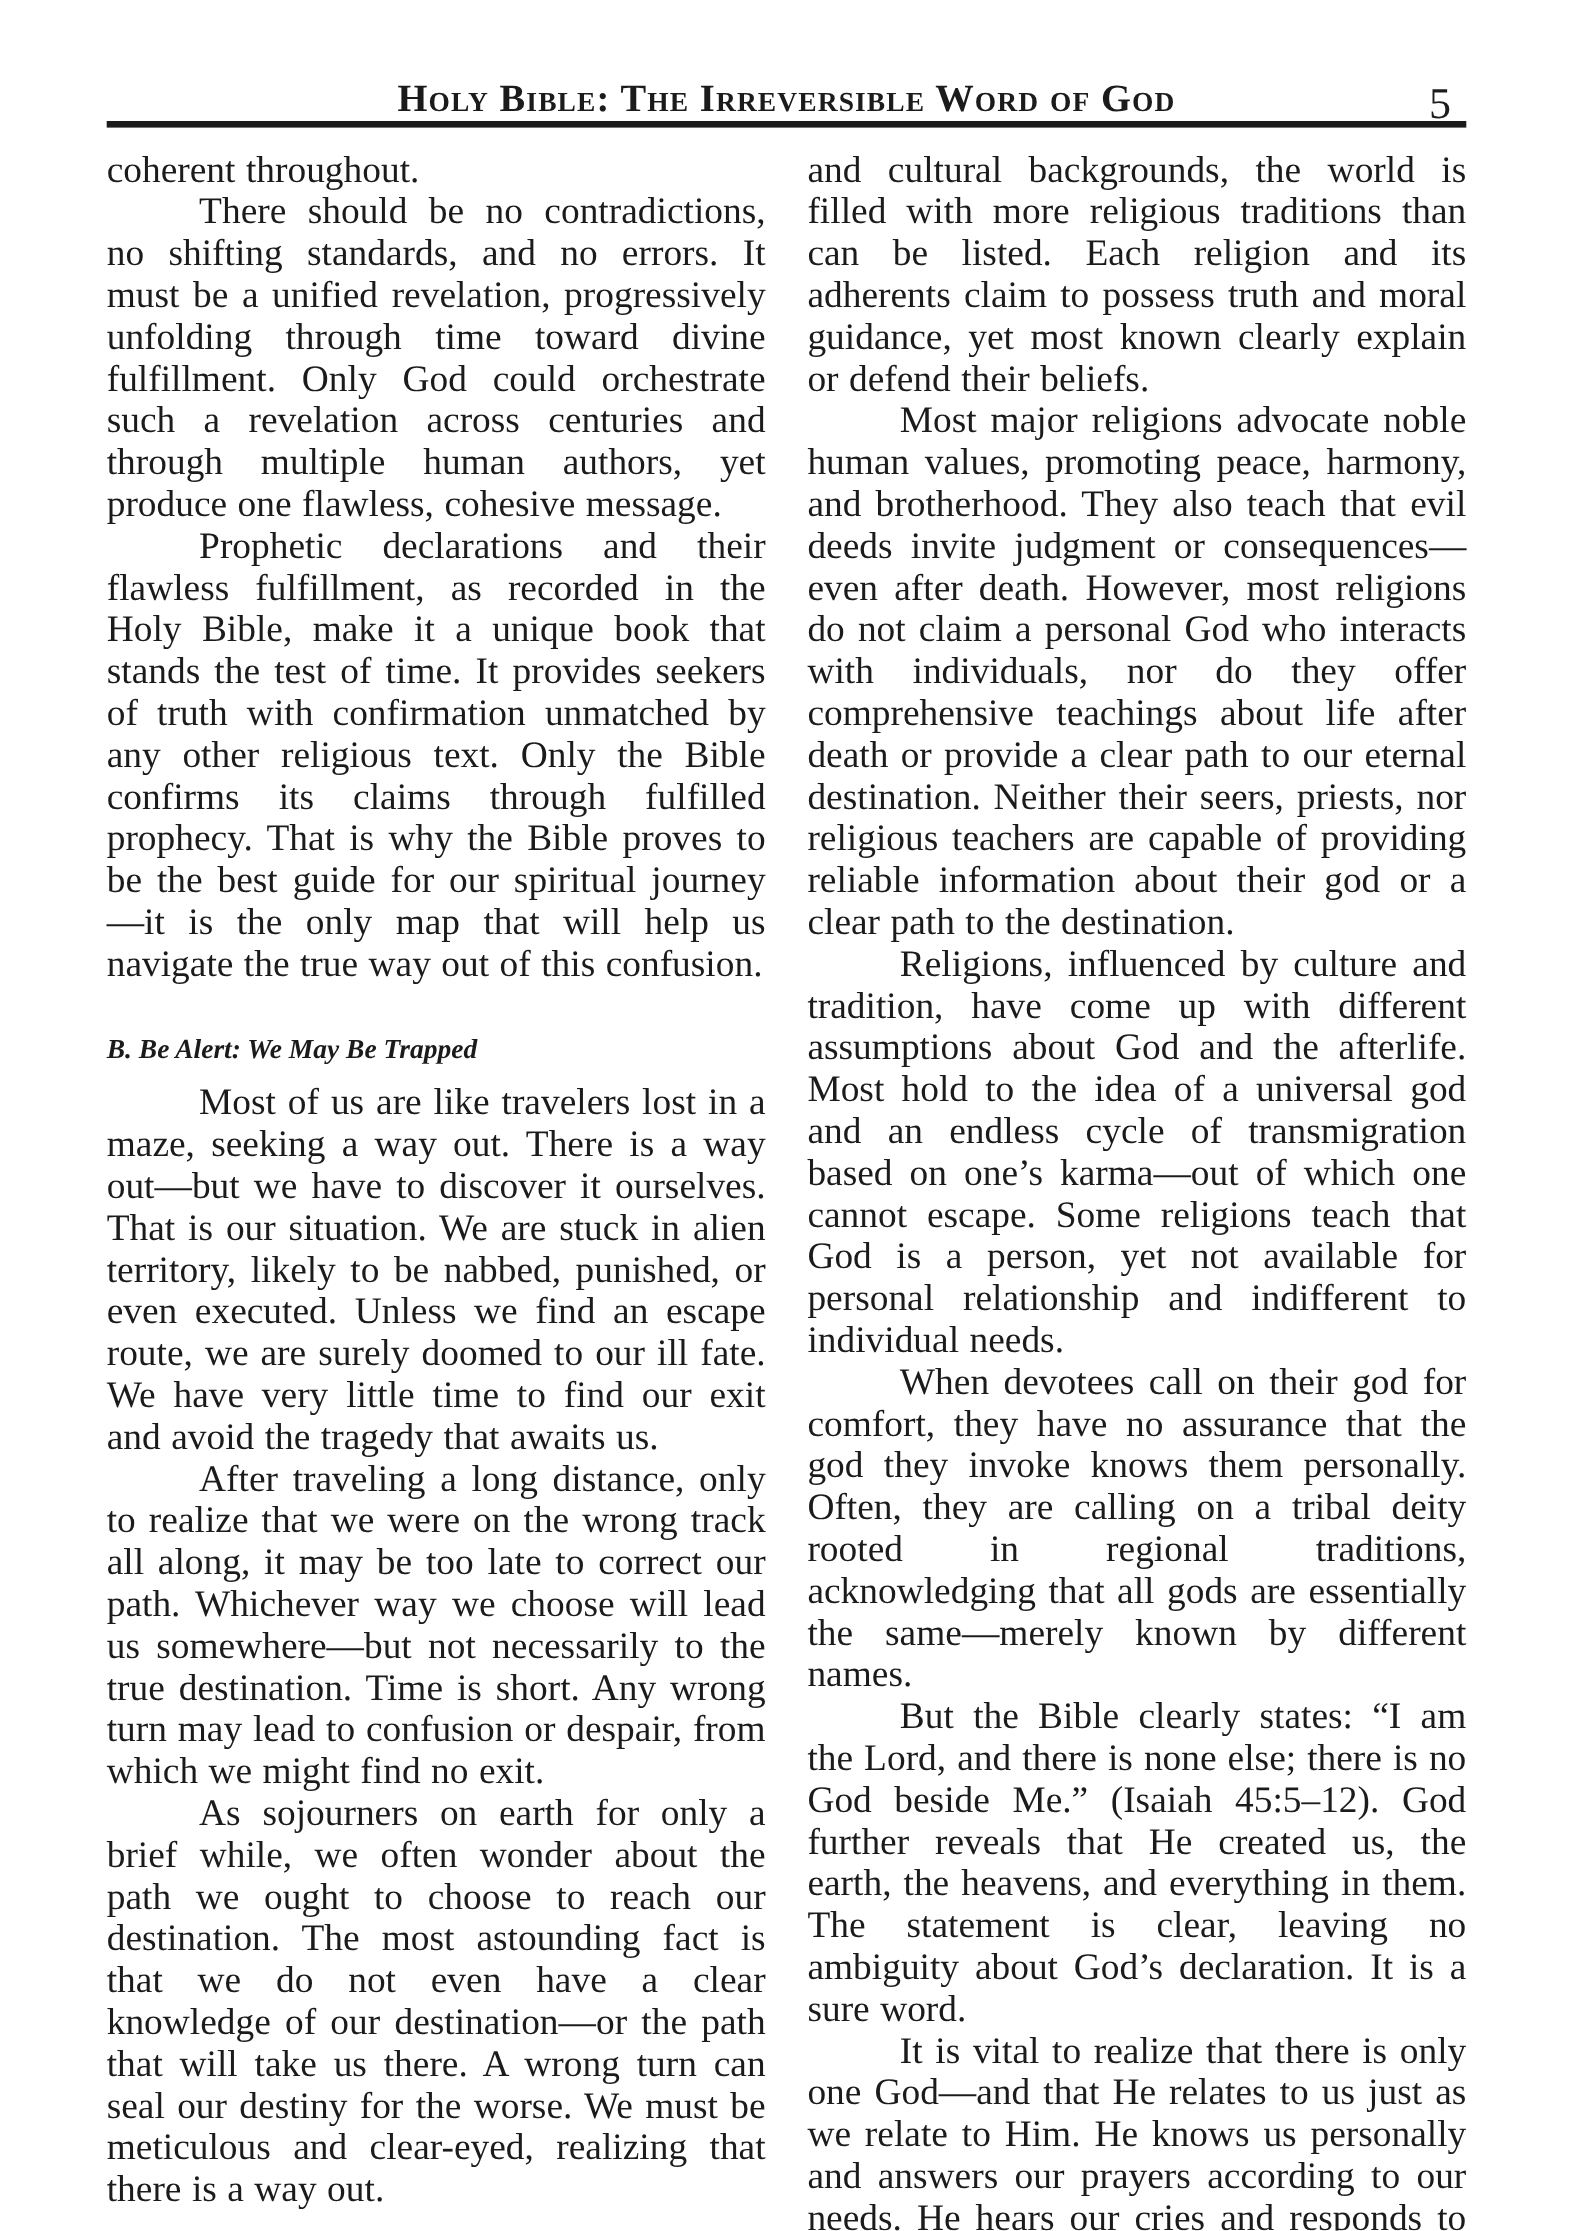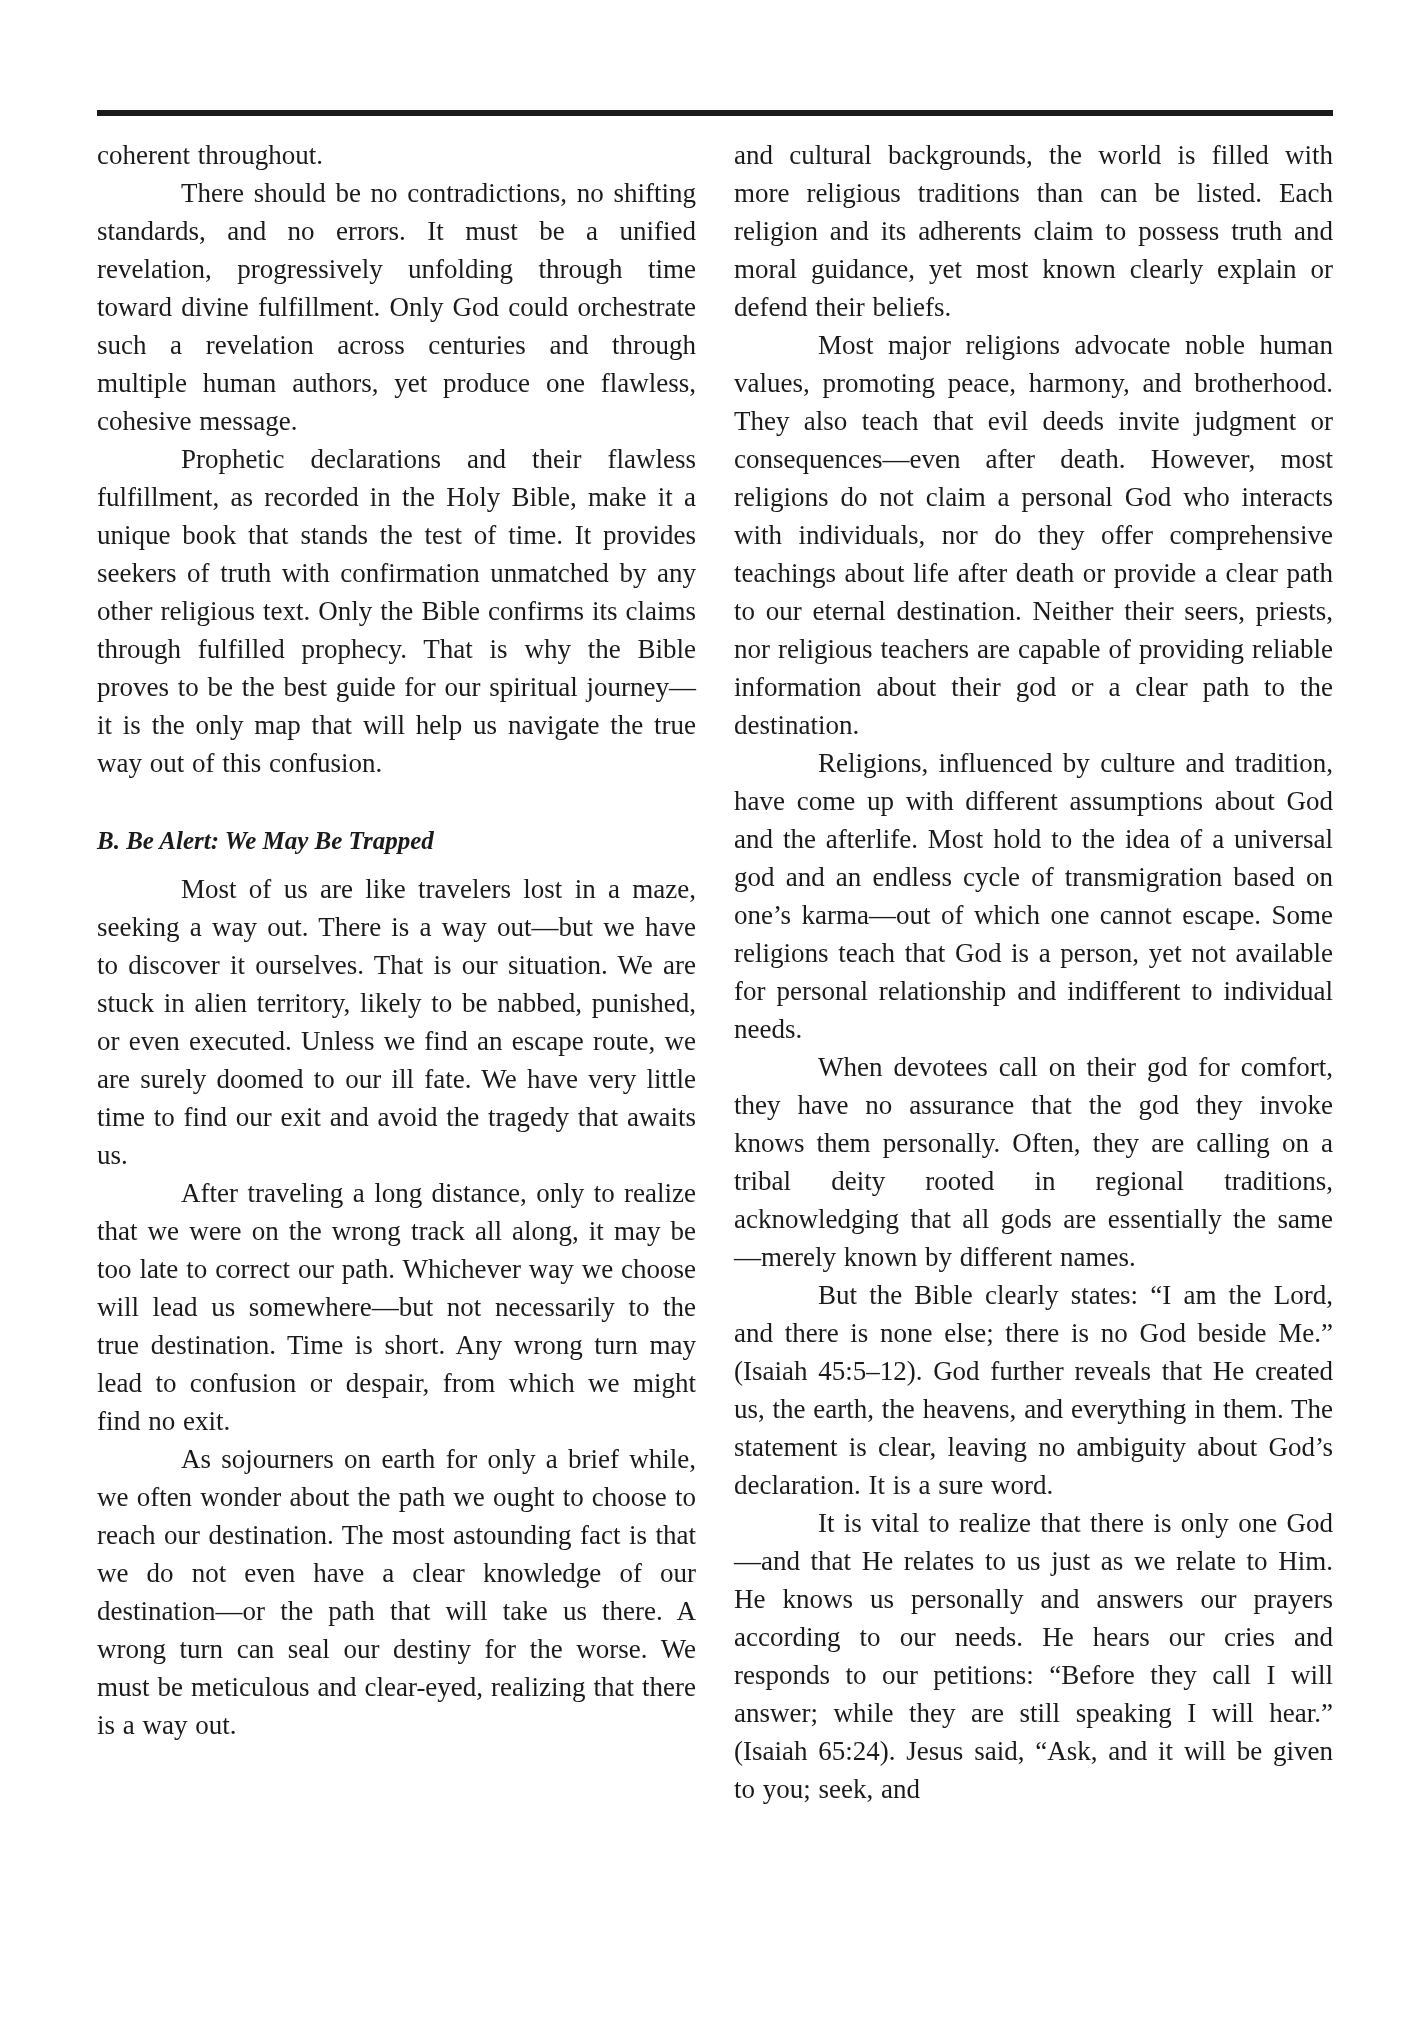--- a/index.html
+++ b/index.html
@@ -57,21 +57,21 @@
     width: 1236px;
     display: flex;
     gap: 38px;
   }
   .column {
     flex: 1 1 0;
     min-width: 0;
   }
   .para {
     margin: 0;
-    font-size: 27px;
+    font-size: 34px;
     line-height: 38px;
     text-align: justify;
     text-indent: 84px;
     word-spacing: 1px;
   }
   .para.noindent {
     text-indent: 0;
   }
   .heading {
     margin: 40px 0 10px 0;
@@ -79,20 +79,24 @@
     line-height: 38px;
     font-weight: bold;
     font-style: italic;
     text-align: left;
   }
 </style>
 </head>
 <body>
 
 <div class="page">
+  <div class="header">
+    <div class="title">Holy Bible: The Irreversible Word of God</div>
+    <div class="page-number">5</div>
+  </div>
   <div class="rule"></div>
   <main class="columns">
     <div class="column">
         <p class="para noindent">coherent throughout.</p>
         <p class="para">There should be no contradictions, no shifting standards, and no errors. It must be a unified revelation, progressively unfolding through time toward divine fulfillment. Only God could orchestrate such a revelation across centuries and through multiple human authors, yet produce one flawless, cohesive message.</p>
         <p class="para">Prophetic declarations and their flawless fulfillment, as recorded in the Holy Bible, make it a unique book that stands the test of time. It provides seekers of truth with confirmation unmatched by any other religious text. Only the Bible confirms its claims through fulfilled prophecy. That is why the Bible proves to be the best guide for our spiritual journey—it is the only map that will help us navigate the true way out of this confusion.</p>
         <h3 class="heading">B. Be Alert: We May Be Trapped</h3>
         <p class="para">Most of us are like travelers lost in a maze, seeking a way out. There is a way out—but we have to discover it ourselves. That is our situation. We are stuck in alien territory, likely to be nabbed, punished, or even executed. Unless we find an escape route, we are surely doomed to our ill fate. We have very little time to find our exit and avoid the tragedy that awaits us.</p>
         <p class="para">After traveling a long distance, only to realize that we were on the wrong track all along, it may be too late to correct our path. Whichever way we choose will lead us somewhere—but not necessarily to the true destination. Time is short. Any wrong turn may lead to confusion or despair, from which we might find no exit.</p>
         <p class="para">As sojourners on earth for only a brief while, we often wonder about the path we ought to choose to reach our destination. The most astounding fact is that we do not even have a clear knowledge of our destination—or the path that will take us there. A wrong turn can seal our destiny for the worse. We must be meticulous and clear-eyed, realizing that there is a way out.</p>

